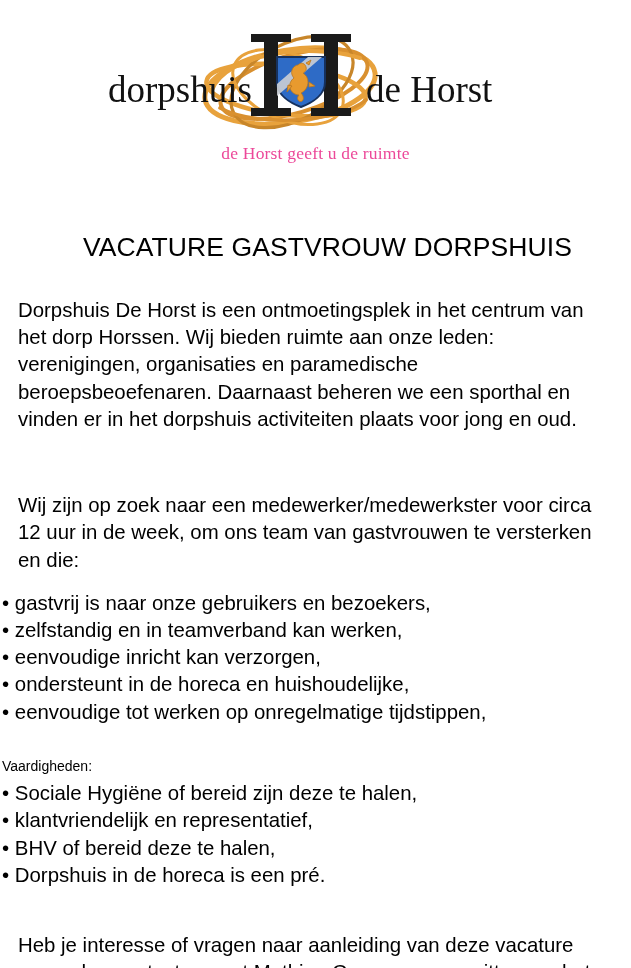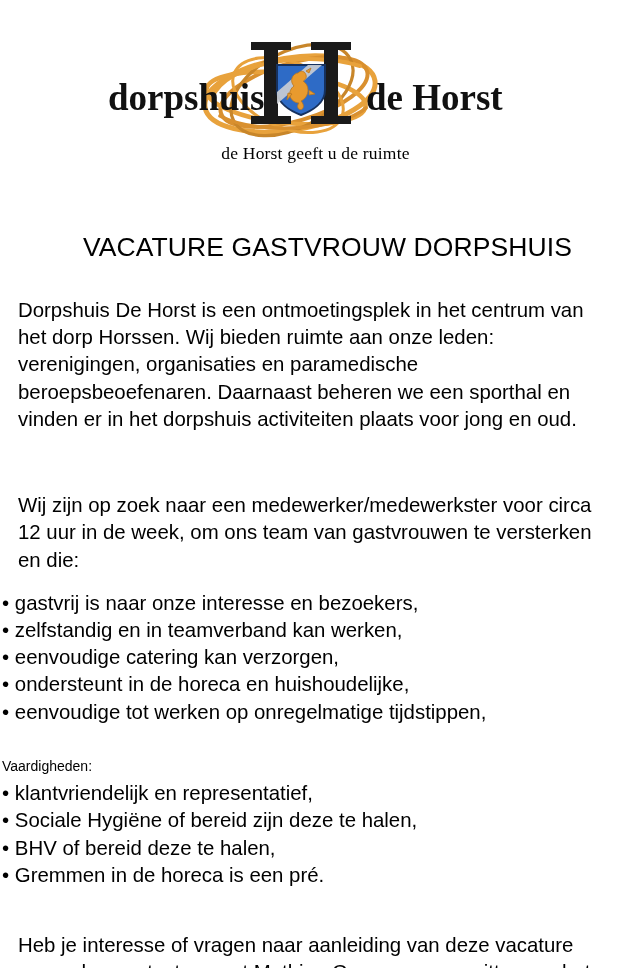--- a/index.html
+++ b/index.html
@@ -25,37 +25,36 @@
 
   
   .logo-block {
     position: relative;
     width: 631px;
     height: 178px;
   }
   .logo-inner {
     position: absolute;
     left: 108px;
-    top: 32px;
+    top: 24px;
     width: 415px;
     height: 110px;
-    font-weight: bold;
   }
   .logo-svg { display: block; }
 
   .logo-tagline {
     position: absolute;
     left: 0;
     top: 143px;
     width: 631px;
     text-align: center;
     font-family: "Liberation Serif", serif;
     font-size: 17.5px;
     letter-spacing: 0.2px;
-    color: #000000;
+    color: #ec4899;
     white-space: nowrap;
   }
 
   
   .doc-title {
     position: absolute;
     left: 12px;
     top: 232px;
     width: 631px;
     text-align: center;
@@ -156,36 +155,36 @@
 
   <div class="body-area">
 
     <p class="para">Dorpshuis De Horst is een ontmoetingsplek in het centrum van het dorp Horssen. Wij bieden ruimte aan onze leden: verenigingen, organisaties en paramedische beroepsbeoefenaren. Daarnaast beheren we een sporthal en vinden er in het dorpshuis activiteiten plaats voor jong en oud.</p>
 
     <div class="spacer"></div>
 
     <p class="para">Wij zijn op zoek naar een medewerker/medewerkster voor circa 12 uur in de week, om ons team van gastvrouwen te versterken en die:</p>
 
     <div>
-      <div class="bullet-line">• gastvrij is naar onze interesse en bezoekers,</div>
+      <div class="bullet-line">• gastvrij is naar onze gebruikers en bezoekers,</div>
       <div class="bullet-line">• zelfstandig en in teamverband kan werken,</div>
-      <div class="bullet-line">• eenvoudige catering kan verzorgen,</div>
+      <div class="bullet-line">• eenvoudige inricht kan verzorgen,</div>
       <div class="bullet-line">• ondersteunt in de horeca en huishoudelijke,</div>
       <div class="bullet-line">• eenvoudige tot werken op onregelmatige tijdstippen,</div>
     </div>
 
     <div class="spacer"></div>
 
     <div class="section-head">Vaardigheden:</div>
 
     <div>
+      <div class="bullet-line">• Sociale Hygiëne of bereid zijn deze te halen,</div>
       <div class="bullet-line">• klantvriendelijk en representatief,</div>
-      <div class="bullet-line">• Sociale Hygiëne of bereid zijn deze te halen,</div>
       <div class="bullet-line">• BHV of bereid deze te halen,</div>
-      <div class="bullet-line">• Gremmen in de horeca is een pré.</div>
+      <div class="bullet-line">• Dorpshuis in de horeca is een pré.</div>
     </div>
 
     <div class="spacer"></div>
 
     <p class="para">Heb je interesse of vragen naar aanleiding van deze vacature neem dan contact op met Mathieu Gremmen, voorzitter van het dorpshuisbestuur, via 0487-541309. Wil je direct solliciteren, stuur dan je motivatie en CV naar info@dehorstinhorssen.nl.</p>
 
   </div>
 
 </div>
 

